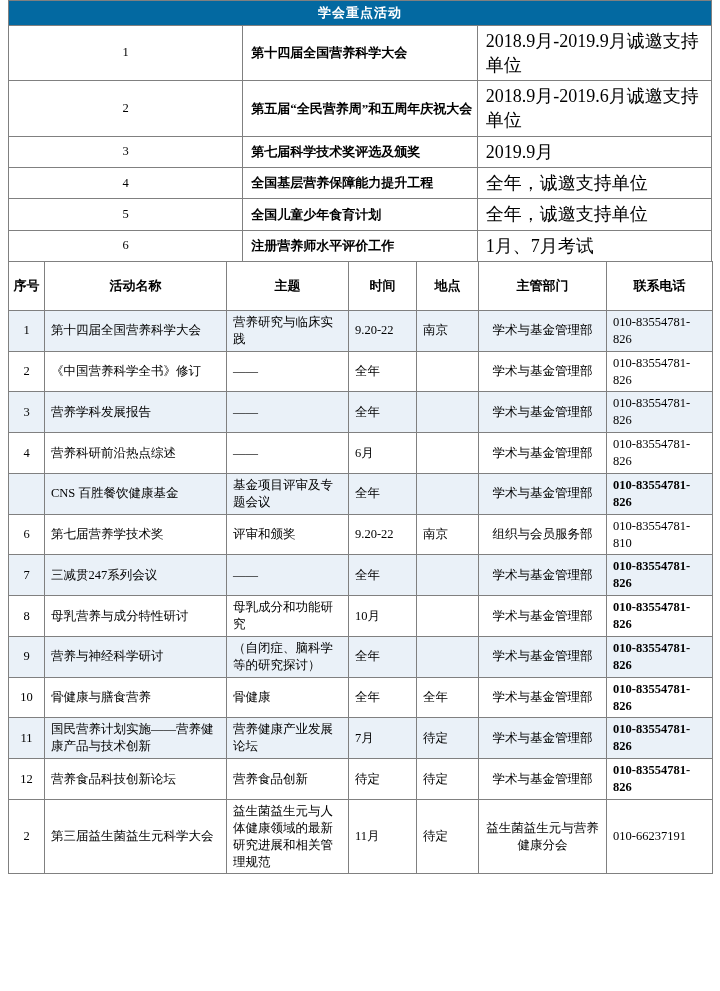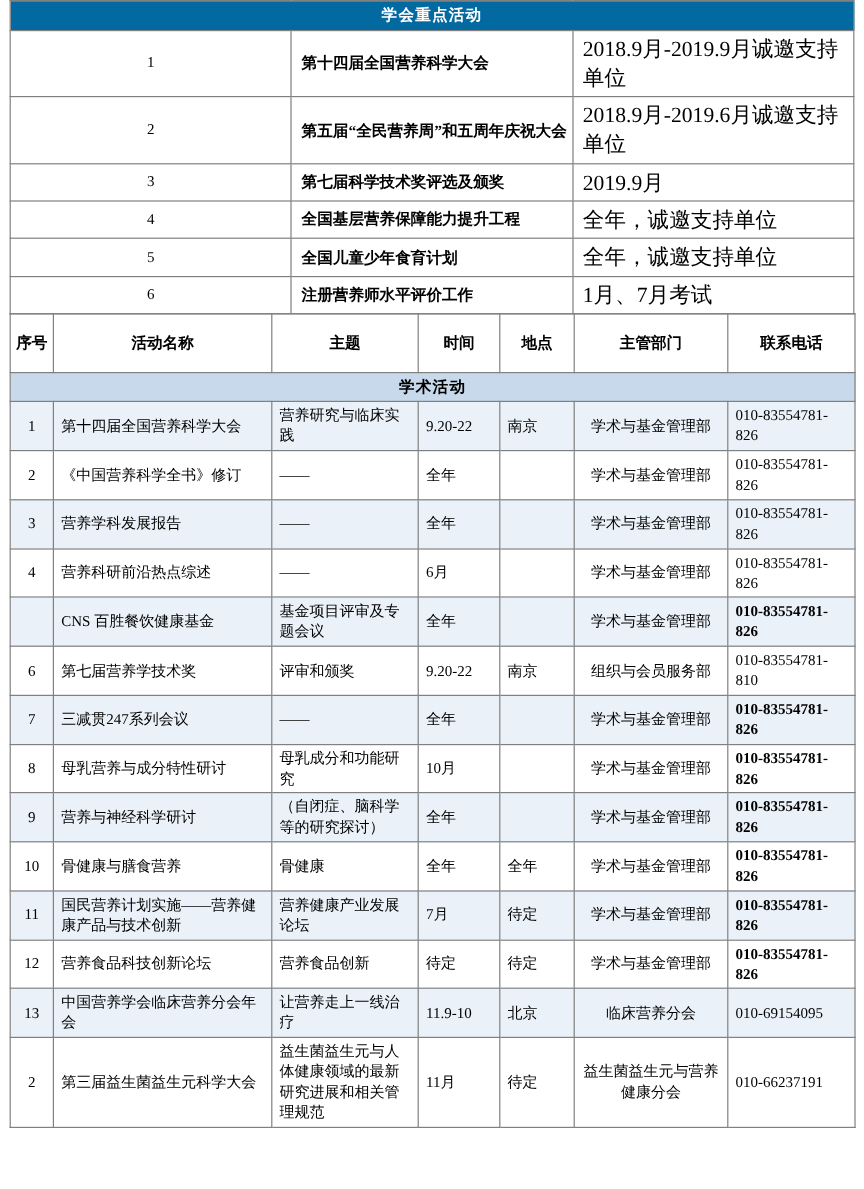--- a/index.html
+++ b/index.html
@@ -147,23 +147,20 @@
     <tbody>
       <tr class="hdr">
         <td>序号</td>
         <td>活动名称</td>
         <td>主题</td>
         <td>时间</td>
         <td>地点</td>
         <td>主管部门</td>
         <td>联系电话</td>
       </tr>
-      <tr>
-        <td class="band-blue" colspan="7">学术活动</td>
-      </tr>
     </tbody>
     <tbody id="activity-rows">
         <tr class="row-light">
           <td class="c-idx">1</td>
           <td class="c-name">第十四届全国营养科学大会</td>
           <td class="c-theme">营养研究与临床实践</td>
           <td class="c-time">9.20-22</td>
           <td class="c-place">南京</td>
           <td class="c-dept">学术与基金管理部</td>
           <td class="c-tel">010-83554781-826</td>
@@ -260,29 +257,20 @@
         </tr>
         <tr class="row-white">
           <td class="c-idx">12</td>
           <td class="c-name">营养食品科技创新论坛</td>
           <td class="c-theme">营养食品创新</td>
           <td class="c-time">待定</td>
           <td class="c-place">待定</td>
           <td class="c-dept">学术与基金管理部</td>
           <td class="c-tel bold-tel">010-83554781-826</td>
         </tr>
-        <tr class="row-light">
-          <td class="c-idx">13</td>
-          <td class="c-name">中国营养学会临床营养分会年会</td>
-          <td class="c-theme">让营养走上一线治疗</td>
-          <td class="c-time">11.9-10</td>
-          <td class="c-place">北京</td>
-          <td class="c-dept">临床营养分会</td>
-          <td class="c-tel">010-69154095</td>
-        </tr>
         <tr class="row-white">
           <td class="c-idx">2</td>
           <td class="c-name">第三届益生菌益生元科学大会</td>
           <td class="c-theme">益生菌益生元与人体健康领域的最新研究进展和相关管理规范</td>
           <td class="c-time">11月</td>
           <td class="c-place">待定</td>
           <td class="c-dept">益生菌益生元与营养健康分会</td>
           <td class="c-tel">010-66237191</td>
         </tr>
       </tbody>

